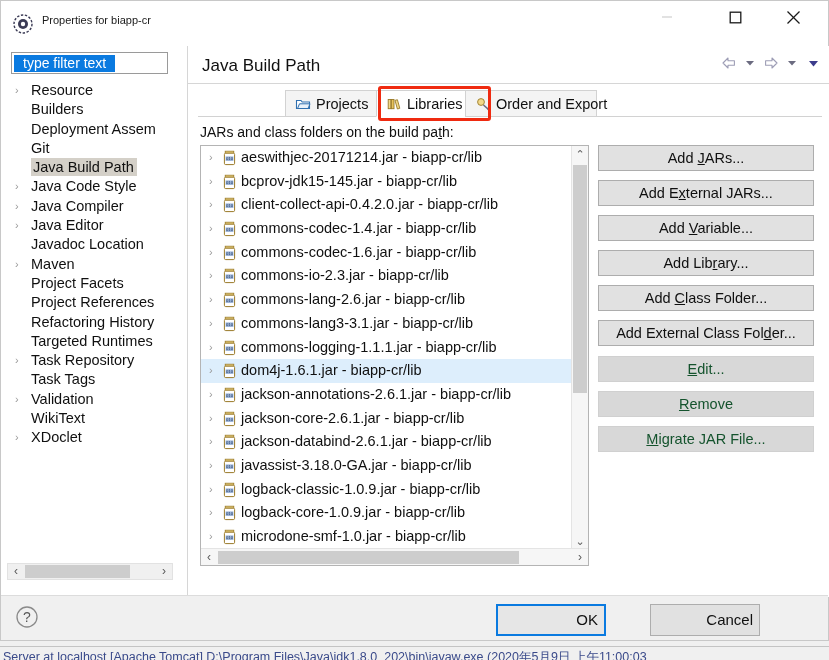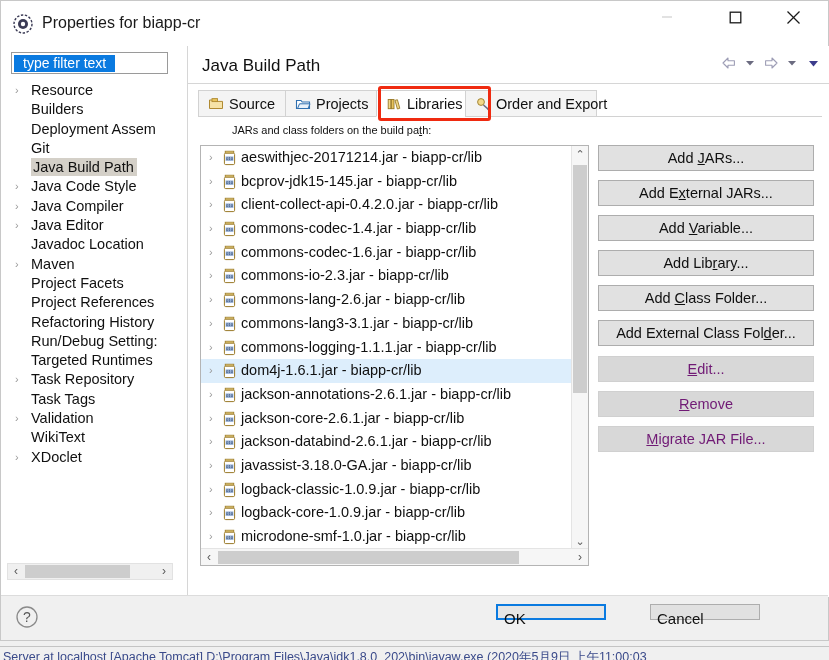--- a/index.html
+++ b/index.html
@@ -36,21 +36,21 @@
     box-sizing: border-box;
   }
   .title-icon {
     position: absolute;
     left: 12px; top: 13px;
     width: 20px; height: 20px;
   }
   .title-text {
     position: absolute;
     left: 41px; top: 13px;
-    font-size: 16px;
+    font-size: 11px;
     color: #1a1a1a;
     white-space: nowrap;
   }
   .winbtn {
     position: absolute;
     top: 0;
     width: 46px;
     height: 32px;
     display: flex;
     align-items: center;
@@ -222,23 +222,22 @@
     height: 35px;
     border: 3px solid #ef2a10;
     border-radius: 3px;
     box-sizing: border-box;
     pointer-events: none;
   }
 
   .section-label {
     position: absolute;
     left: 12px; top: 78px;
-    font-size: 11px;
+    font-size: 14px;
     color: #101010;
-    margin-left: 32px;
   }
   .section-label u { text-decoration: underline; }
 
   
   .listbox {
     position: absolute;
     left: 12px; top: 99px;
     width: 389px;
     height: 421px;
     border: 1px solid #b4b4b4;
@@ -355,21 +354,21 @@
     font-size: 14.5px;
     color: #101010;
     text-align: center;
     line-height: 24px;
     padding: 0;
     cursor: default;
     white-space: nowrap;
   }
   .sbtn u { text-decoration: underline; }
   .sbtn.disabled {
-    color: #701a75;
+    color: #14532d;
     background: #d8d8d8;
     border-color: #d0d0d0;
   }
   .sbtn.gap-top { margin-top: 10px; }
 
   
   .footer {
     position: absolute;
     left: 0; bottom: 0;
     width: 100%;
@@ -380,28 +379,28 @@
   }
   .help-icon {
     position: absolute;
     left: 13px; top: 8px;
     width: 26px; height: 26px;
   }
   .fbtn {
     position: absolute;
     top: 8px;
     width: 110px;
-    height: 16px;
+    height: 32px;
     background: #e1e1e1;
     border: 1px solid #adadad;
     box-sizing: border-box;
     font-family: "Liberation Sans", sans-serif;
     font-size: 15px;
     color: #101010;
-    text-align: left;
+    text-align: right;
     line-height: 26px;
     cursor: default;
   }
   .fbtn.primary {
     right: 222px;
     border: 2px solid #0a7ae0;
     background: #e6e6e6;
     line-height: 24px;
   }
   .fbtn.secondary { right: 68px; }
@@ -472,21 +471,20 @@
         <div class="tree-item"><span class="lbl">Git</span></div>
         <div class="tree-item selected"><span class="lbl">Java Build Path</span></div>
         <div class="tree-item"><span class="twisty">›</span><span class="lbl">Java Code Style</span></div>
         <div class="tree-item"><span class="twisty">›</span><span class="lbl">Java Compiler</span></div>
         <div class="tree-item"><span class="twisty">›</span><span class="lbl">Java Editor</span></div>
         <div class="tree-item"><span class="lbl">Javadoc Location</span></div>
         <div class="tree-item"><span class="twisty">›</span><span class="lbl">Maven</span></div>
         <div class="tree-item"><span class="lbl">Project Facets</span></div>
         <div class="tree-item"><span class="lbl">Project References</span></div>
         <div class="tree-item"><span class="lbl">Refactoring History</span></div>
-        <div class="tree-item"><span class="lbl">Run/Debug Setting:</span></div>
         <div class="tree-item"><span class="lbl">Targeted Runtimes</span></div>
         <div class="tree-item"><span class="twisty">›</span><span class="lbl">Task Repository</span></div>
         <div class="tree-item"><span class="lbl">Task Tags</span></div>
         <div class="tree-item"><span class="twisty">›</span><span class="lbl">Validation</span></div>
         <div class="tree-item"><span class="lbl">WikiText</span></div>
         <div class="tree-item"><span class="twisty">›</span><span class="lbl">XDoclet</span></div>
       </div>
 
     <div class="tree-hscroll">
       <span class="arrow left">‹</span>
@@ -523,29 +521,20 @@
           <svg width="11" height="9" viewBox="0 0 11 9">
               <path d="M1 2 L10 2 L5.5 7.4 Z" fill="#3c3c8c"></path>
             </svg>
         </span>
       </span>
 
       <div class="title-sep"></div>
 
       <div class="tabbar" id="tabbar">
         <div class="tab-underline"></div>
-      <div class="tab" style="left: 0px; width: 88px;">
-            <span>
-              <svg class="tab-icon" viewBox="0 0 16 16">
-                <path d="M1.5 4 L6 4 L7.2 5.4 L14.5 5.4 L14.5 12.5 L1.5 12.5 Z" fill="#f6e3a8" stroke="#b08a32" stroke-width="1"></path>
-                <rect x="4" y="2.6" width="5.5" height="3" fill="#e8c45c" stroke="#b08a32" stroke-width=".9"></rect>
-              </svg>
-            </span>
-            <span>Source</span>
-          </div>
           <div class="tab" style="left: 87px; width: 92px;">
             <span>
               <svg class="tab-icon" viewBox="0 0 16 16">
                 <path d="M1.5 4.5 L6 4.5 L7.2 6 L14.5 6 L14.5 12.5 L1.5 12.5 Z" fill="#ffffff" stroke="#2f6fb0" stroke-width="1.1"></path>
                 <path d="M2.5 12.5 L4.5 7.8 L15 7.8 L13 12.5 Z" fill="#e9f1fa" stroke="#2f6fb0" stroke-width="1"></path>
               </svg>
             </span>
             <span>Projects</span>
           </div>
           <div class="tab active" style="left: 178px; width: 90px;">

